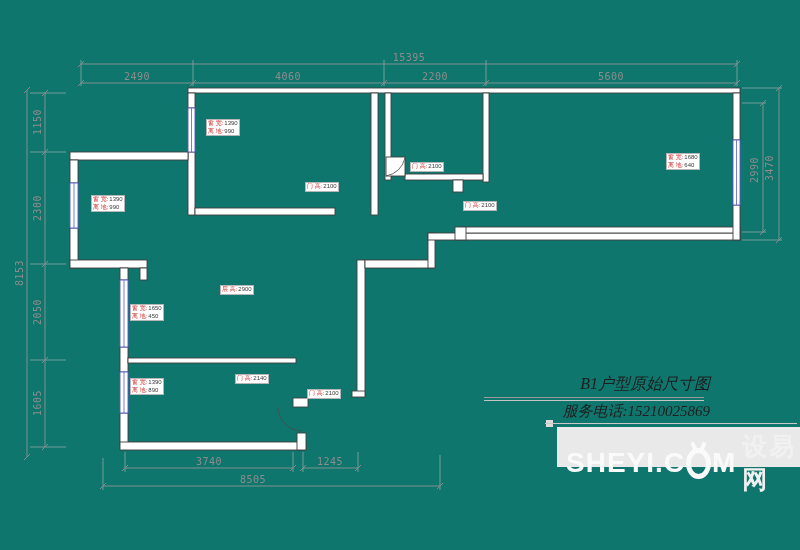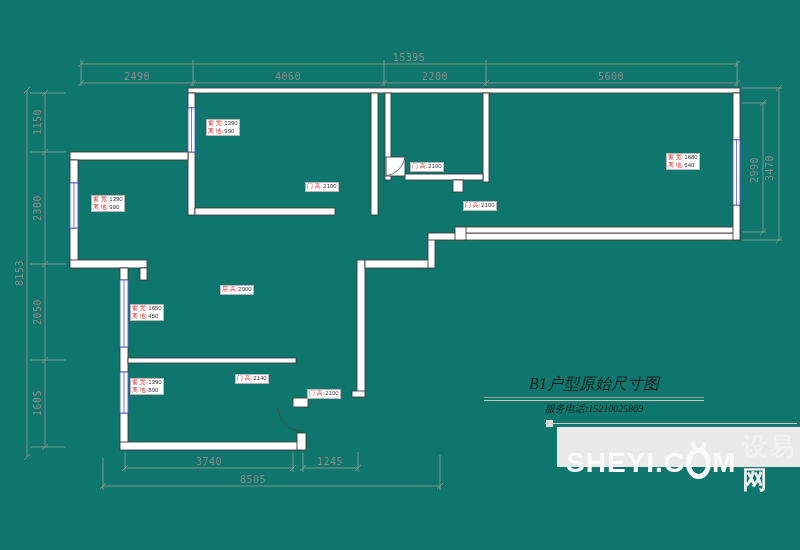--- a/index.html
+++ b/index.html
@@ -14,24 +14,24 @@
   .dim{stroke:#9a9a9a;stroke-width:0.8;fill:none;}
   .ext{stroke:#b9b9b9;stroke-width:0.6;fill:none;}
   .tick{stroke:#8a8a8a;stroke-width:1;fill:none;}
   .dimtext{font-family:"DejaVu Sans Mono",monospace;font-size:10px;fill:#8c8c8c;letter-spacing:0.5px;}
 
   .ann{position:absolute;background:#fff;border:1px solid #b5b5b5;padding:0 1px;
        font-size:6px;line-height:7.5px;white-space:nowrap;z-index:5;}
   .ann .k{color:#cc2a2a;}
   .ann .v{color:#3a3a3a;margin-left:1px;}
 
-  .titleblock{position:absolute;left:478px;top:374px;width:232px;text-align:center;z-index:6;}
+  .titleblock{position:absolute;left:478px;top:374px;width:232px;text-align:right;z-index:6;}
   .title-line{font-family:"Liberation Serif",serif;font-style:italic;font-size:16px;color:#1d1d1d;}
   .title-rule{height:2px;border-top:1px solid #9a9a9a;border-bottom:1px solid #c4c4c4;margin:2px 6px 1px 6px;}
-  .phone-line{font-family:"Liberation Serif",serif;font-style:italic;font-size:10px;color:#1d1d1d;margin-top:1px;}
+  .phone-line{font-family:"Liberation Serif",serif;font-style:italic;font-size:15px;color:#1d1d1d;margin-top:1px;}
   .phone-rule{position:absolute;left:545px;top:423px;width:252px;height:1px;background:#c9c9c9;z-index:6;}
 
   .wm-band{position:absolute;left:557px;top:427px;width:243px;height:40px;background:#e9e9e9;z-index:4;}
   .wm-sq{position:absolute;left:546px;top:420px;width:7px;height:7px;background:#dcdcdc;z-index:4;}
   .wm-text{position:absolute;left:566px;top:430px;z-index:5;display:flex;align-items:center;
            font-family:"Liberation Sans",sans-serif;font-weight:bold;font-size:28px;color:#fafafa;
            letter-spacing:1px;}
   .wm-o{position:relative;display:inline-block;width:21px;height:21px;border:5px solid #fafafa;
         border-radius:50%;margin:0 1px;}
   .wm-o::before,.wm-o::after{content:"";position:absolute;width:4px;height:9px;background:#fafafa;top:-11px;}

